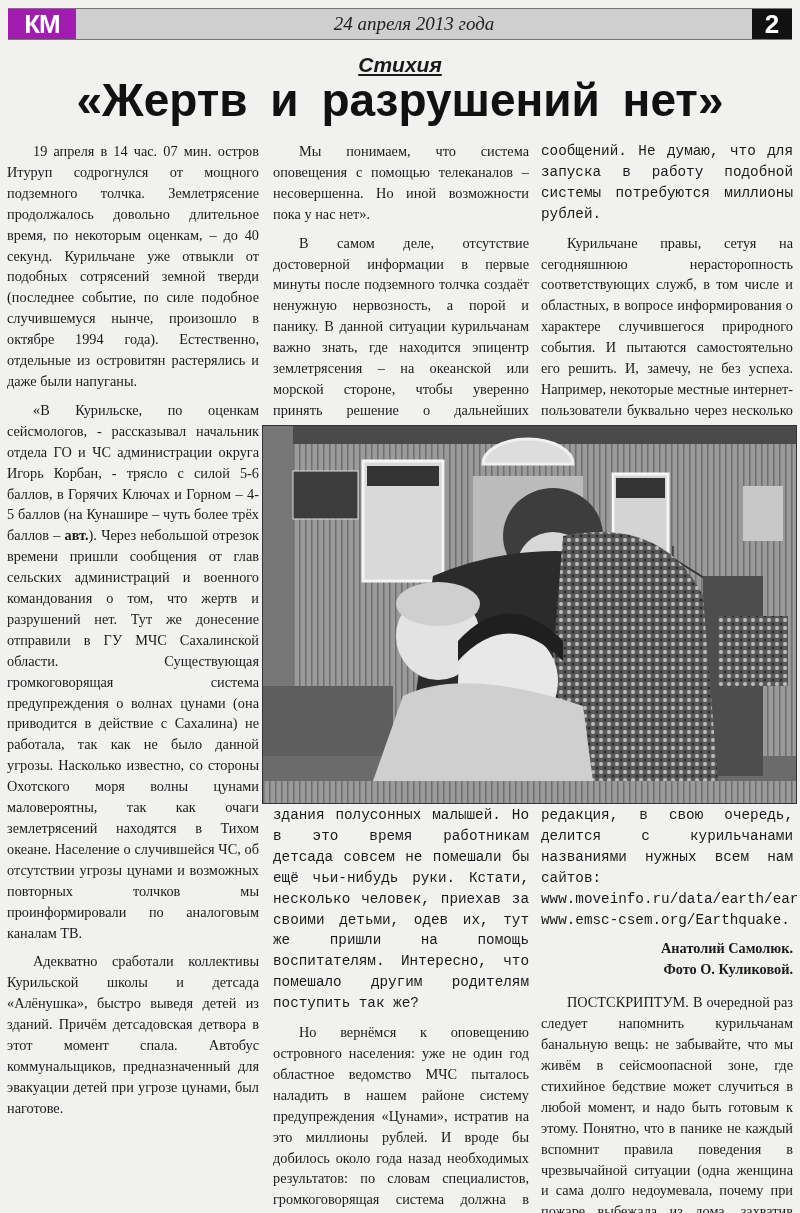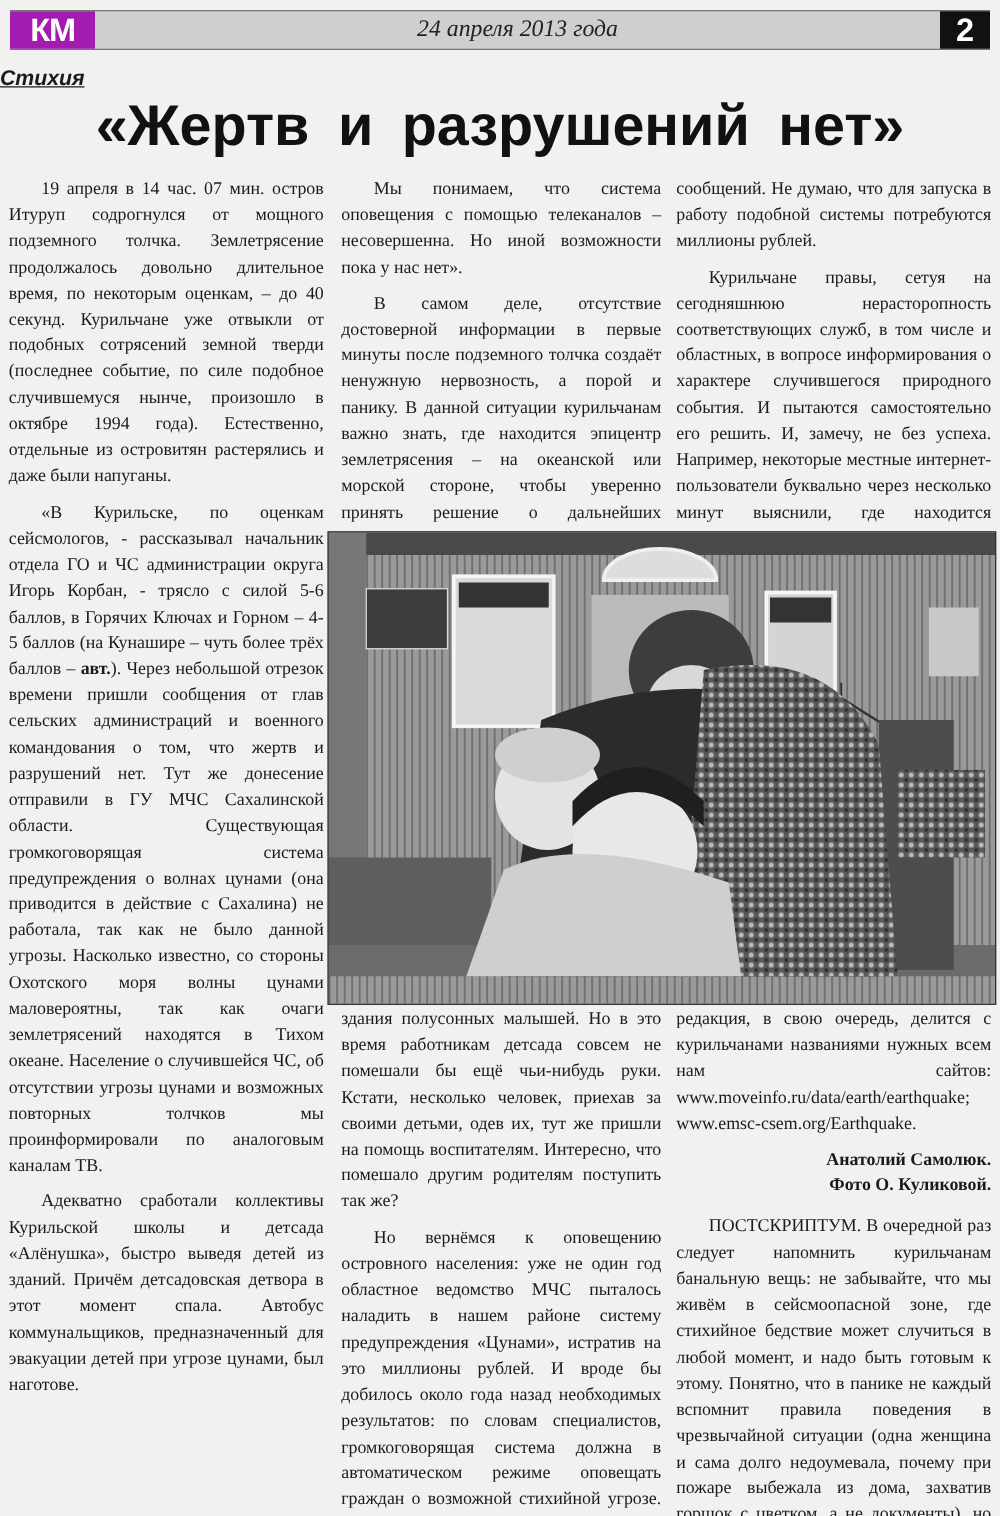--- a/index.html
+++ b/index.html
@@ -22,35 +22,35 @@
   .pagenum {
     position: absolute; right: 0; top: 0; width: 40px; height: 30px; background: #111;
     color: #fff; font-family: "Liberation Sans", sans-serif; font-weight: bold;
     font-size: 26px; line-height: 30px; text-align: center;
   }
   .date {
     position: absolute; left: 68px; right: 40px; top: 0; height: 15px; line-height: 30px;
     text-align: center; font-style: italic; font-size: 19px; color: #222;
   }
   .rubric {
-    position: absolute; left: 0; width: 800px; top: 53px; text-align: left;
+    position: absolute; left: 0; width: 800px; top: 53px; text-align: center;
     font-family: "Liberation Sans", sans-serif; font-style: italic; font-weight: bold;
-    font-size: 17px; text-decoration: underline;
+    font-size: 21px; text-decoration: underline;
   }
   .headline {
     position: absolute; left: 0; width: 800px; top: 72px; text-align: center;
     font-family: "Liberation Sans", sans-serif; font-weight: bold; font-size: 46px;
     letter-spacing: 0px; word-spacing: 10px; line-height: 56px; color: #111;
   }
   .col {
     position: absolute; font-size: 14.3px; line-height: 20.9px; text-align: justify;
     hyphens: manual;
   }
   .col p { margin: 0 0 8px 0; text-indent: 26px; }
-  .col p.noindent { text-indent: 0; }
+  .col p.noindent { text-indent: 0; font-family: Liberation Mono, monospace; }
   .col p.sig { text-align: right; text-indent: 0; font-weight: bold; margin-bottom: 12px; }
   .c1 { left: 7px; top: 141px; width: 252px; }
   .c2a { left: 273px; top: 141px; width: 256px; }
   .c3a { left: 541px; top: 141px; width: 252px; }
   .c2b { left: 273px; top: 805px; width: 256px; }
   .c3b { left: 541px; top: 805px; width: 252px; }
   .photo {
     position: absolute; left: 262px; top: 425px; width: 533px; height: 377px;
     border: 1.5px solid #333; background: #888; overflow: hidden;
   }

